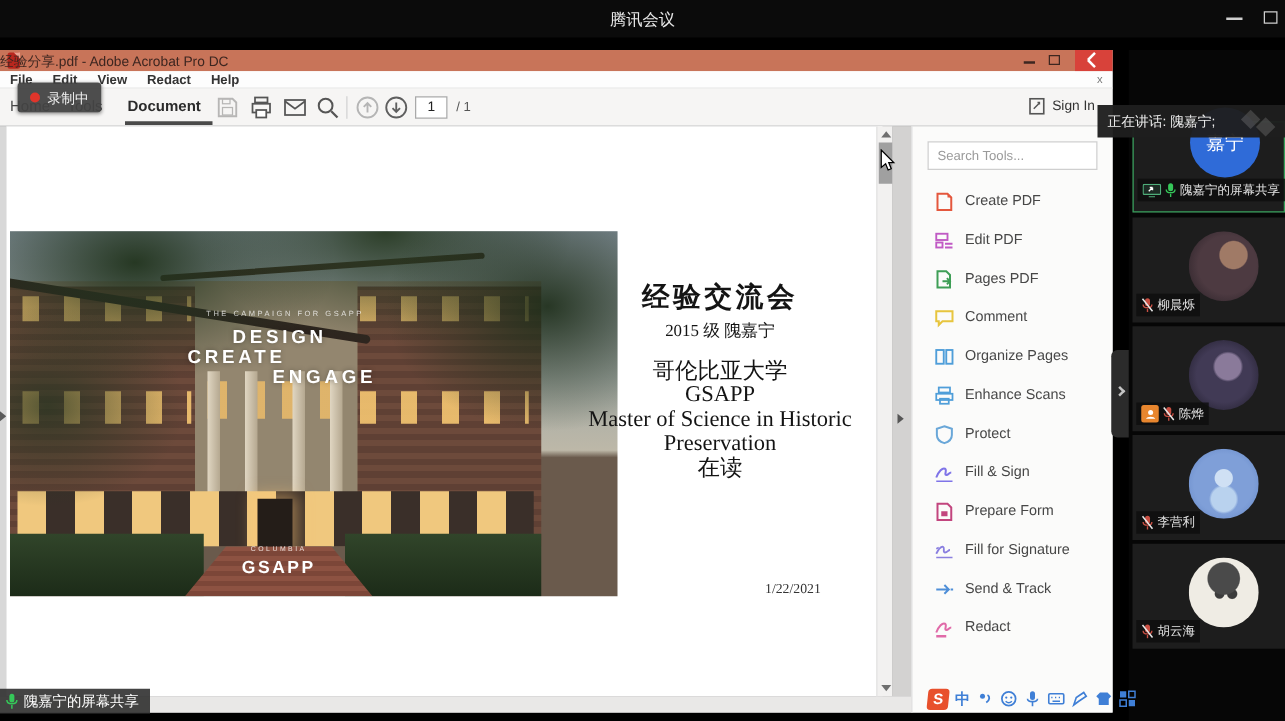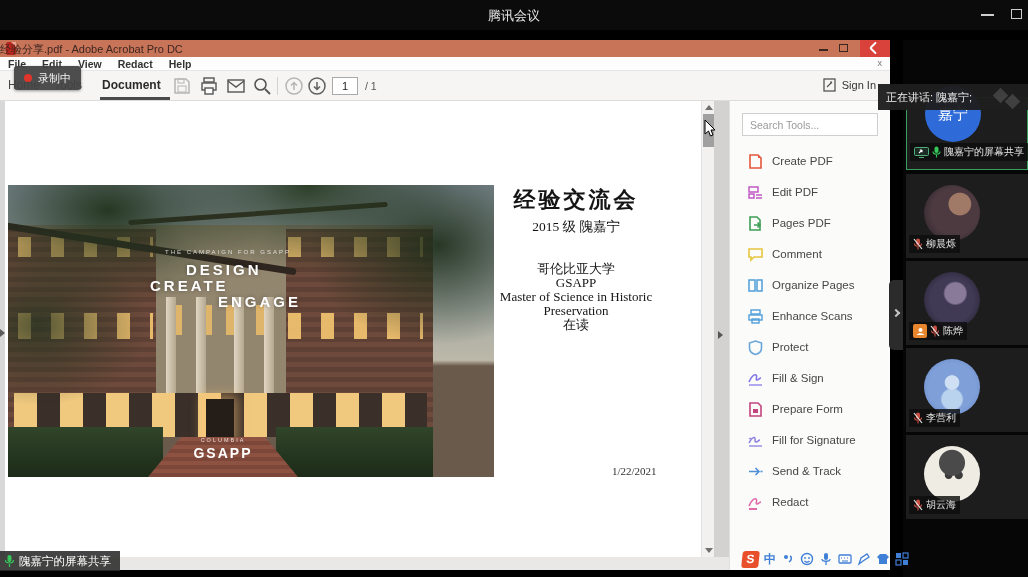--- a/index.html
+++ b/index.html
@@ -48,23 +48,23 @@
   .rec-label { font-size:11px; color:#f2f2f2; }
 
   
   .docarea { position:absolute; left:0; top:61px; width:890px; height:469px; background:#9a9a9a; }
   .left-edge { position:absolute; left:0; top:0; width:5px; height:456px; background:#d8d8d8; }
   .left-expand { position:absolute; left:0px; top:228px; width:0; height:0; border-style:solid; border-width:4px 0 4px 5px; border-color:transparent transparent transparent #5a5a5a; }
   .page { position:absolute; left:5px; top:0; width:701px; height:456px; background:#fff; }
 
   
   .slide-text { position:absolute; left:438px; top:84px; width:266px; text-align:center; font-family:"Liberation Serif", serif; color:#141414; }
-  .slide-title { font-size:22px; font-weight:bold; letter-spacing:3px; }
+  .slide-title { font-size:22px; font-weight:bold; letter-spacing:3px;margin-top:38px; }
   .slide-sub { font-size:13.5px; margin-top:3px; }
-  .slide-lines { margin-top:26px; font-size:13px; line-height:1.08; }
+  .slide-lines { margin-top:13px; font-size:18px; line-height:1.08; }
   .slide-date { position:absolute; left:607px; top:364px; font-family:"Liberation Serif", serif; font-size:11px; color:#333; }
 
   
   .photo { position:absolute; left:3px; top:84px; width:486px; height:292px; overflow:hidden;
            background:linear-gradient(180deg,#8794a0 0%,#a3aaa6 40%,#bdb8a8 60%,#6a5a4c 62%); }
   .bldg { position:absolute; left:0; top:40px; width:425px; height:212px;
           background:repeating-linear-gradient(0deg,#6d4a3b 0 5px,#5f4034 5px 10px); border-top:4px solid #8f8173; }
   .bldg-center { position:absolute; left:148px; top:40px; width:130px; height:212px; background:#93866f; }
   .win-row { position:absolute; height:20px; background:repeating-linear-gradient(90deg, rgba(242,195,112,.92) 0 13px, rgba(0,0,0,0) 13px 33px); }
   .wr1 { left:10px; top:52px; width:135px; }
@@ -118,21 +118,21 @@
   .sg-logo { width:17px; height:17px; background:#e8502c; border-radius:3px; color:#fff; font-weight:bold; font-size:12px; text-align:center; line-height:17px; transform:skewX(-6deg); cursor:pointer; }
   .sg-txt { color:#3f7fd6; font-size:12px; font-weight:bold; cursor:pointer; }
   .sg-ic { width:14px; height:14px; cursor:pointer; }
 
   
   .sidebar { position:absolute; left:903px; top:40px; width:125px; height:537px; background:#060606; }
   .sb-handle { position:absolute; left:-14px; top:240px; width:14px; height:70px; background:#2b2b2b; border-radius:5px 0 0 5px; cursor:pointer; }
   .sb-chev { position:absolute; left:4px; top:30px; width:6px; height:6px; border-right:2px solid #c4c4c4; border-top:2px solid #c4c4c4; transform:rotate(45deg); }
   .tile { position:absolute; left:3px; width:122px; height:84px; background:#1d1d1d; }
   .tile.speaking { border:1px solid #38a05c; height:73px; }
-  .avatar { position:absolute; left:18px; top:11px; width:56px; height:56px; border-radius:50%;text-align:right; }
+  .avatar { position:absolute; left:45px; top:11px; width:56px; height:56px; border-radius:50%;text-align:right; }
   .av-blue { background:#2f6bd8; color:#fff; font-size:15px; display:flex; align-items:center; justify-content:center; top:-12px; }
   .av-woman { background:radial-gradient(circle at 64% 34%, #a07a66 0 21%, rgba(0,0,0,0) 23%), radial-gradient(circle at 55% 48%, #4d3a41 0 55%, #241d23 100%); }
   .av-dark  { background:radial-gradient(circle at 56% 38%, #8a7a9a 0 22%, rgba(0,0,0,0) 26%), radial-gradient(circle at 50% 50%, #413a55 0 55%, #1c1926 100%); }
   .av-defblue { background:radial-gradient(circle at 50% 42%, #cfe0f4 0 16%, rgba(0,0,0,0) 18%), radial-gradient(circle at 50% 72%, #b9d2ee 0 20%, rgba(0,0,0,0) 24%), radial-gradient(circle at 50% 50%, #7f9fd8 0 60%, #5f82c2 100%); }
   .av-cartoon { background:radial-gradient(circle at 50% 30%, #4a4a4a 0 26%, rgba(0,0,0,0) 28%), radial-gradient(circle at 44% 52%, #3c3c3c 0 8%, rgba(0,0,0,0) 10%), radial-gradient(circle at 62% 52%, #3c3c3c 0 8%, rgba(0,0,0,0) 10%), #efece4; }
   .tag { position:absolute; left:3px; bottom:5px; background:rgba(14,14,14,.82); display:flex; align-items:center; gap:3px; padding:2px 4px; }
   .tag-label { font-size:10px; color:#e3e3e3; white-space:nowrap; }
   .host-badge { width:14px; height:14px; background:#e8862e; border-radius:2px; display:flex; align-items:center; justify-content:center; }
 
   

